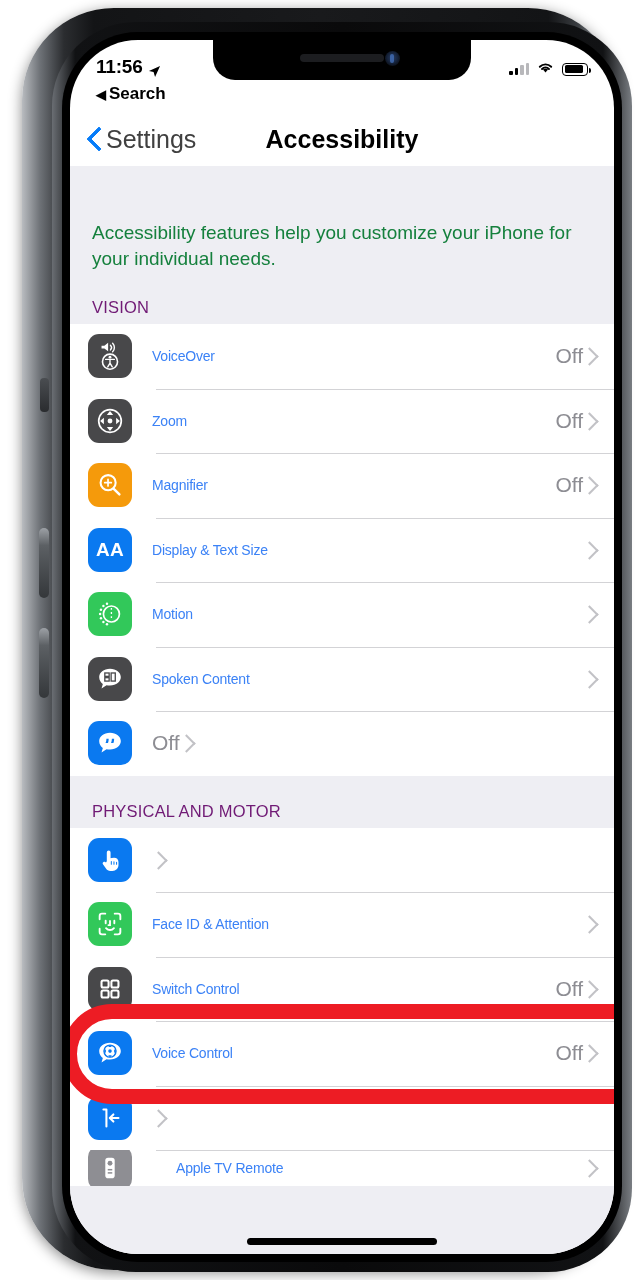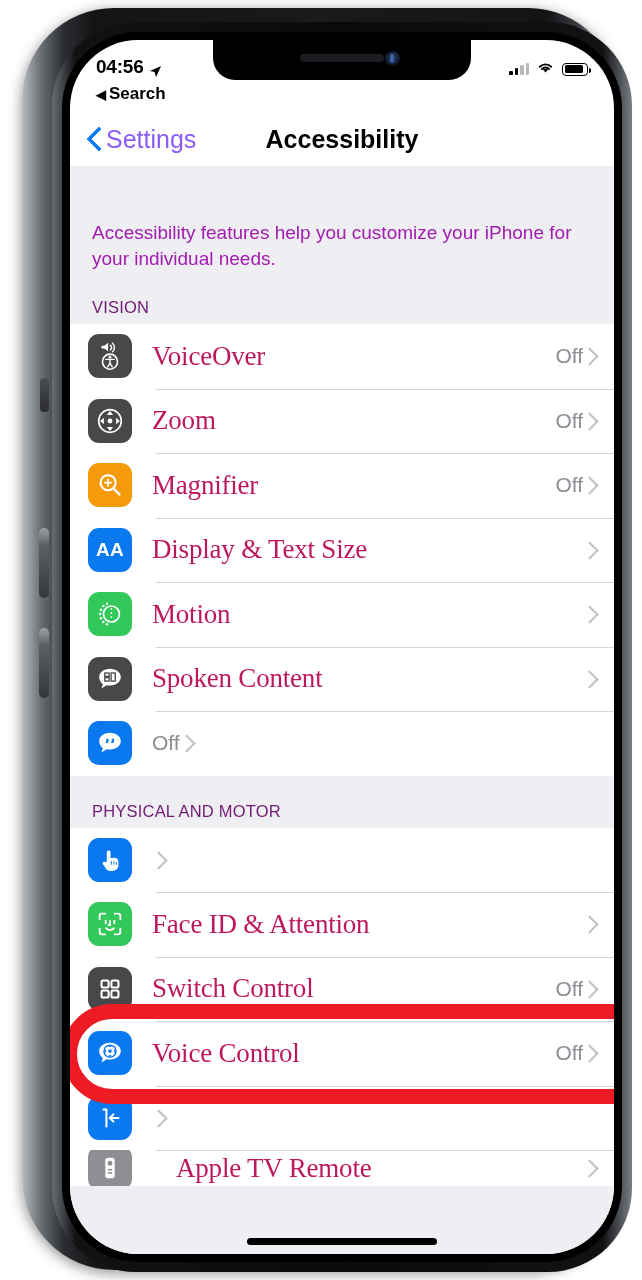--- a/index.html
+++ b/index.html
@@ -98,21 +98,21 @@
   }
   .search-crumb .tri{ font-size:13px; }
 
   
   .navbar{
     position:absolute; top:72px; left:0; width:100%; height:54px;
     background:#fff; display:flex; align-items:center; z-index:20;
   }
   .nav-back{
     display:flex; align-items:center; gap:2px;
-    color:#8b5cf6; font-size:25px; position:absolute; left:18px;
+    color:#404040; font-size:25px; position:absolute; left:18px;
   }
   .nav-back .chev{
     width:12px; height:22px; position:relative; margin-right:4px;
   }
   .nav-back .chev:before{
     content:""; position:absolute; left:2px; top:2px;
     width:14px; height:14px; border-left:4px solid #067cf9;
     border-bottom:4px solid #067cf9; transform:rotate(45deg);
     border-radius:1px;
   }
@@ -120,41 +120,41 @@
     width:100%; text-align:center; font-size:25px; font-weight:700; color:#000;
   }
 
   
   .content{
     position:absolute; top:126px; left:0; width:100%; bottom:0;
     background:#eeeef3; overflow:hidden;
   }
   .intro{
     padding:54px 22px 0 22px; font-size:19px; line-height:26px;
-    color:#a21caf;
+    color:#15803d;
   }
   .section-hd{
     padding:26px 22px 7px 22px; font-size:16.5px; color:#701a75;
     letter-spacing:.2px;
   }
   .group{ background:#fff; }
   .row{
     display:flex; align-items:center; height:64.5px; padding-left:18px;
     background:#fff; position:relative;
   }
   .row + .row:before{
     content:""; position:absolute; left:86px; right:0; top:0;
     height:1px; background:#d3d3d6;
   }
   .row-icon{
     width:44px; height:44px; border-radius:11px; flex:0 0 44px;
     display:flex; align-items:center; justify-content:center;
     margin-right:20px;
   }
-  .row-label{ flex:1; font-size:27px; color:#be185d; letter-spacing:-.2px;font-family:Liberation Serif, serif; }
+  .row-label{ flex:1; font-size:14px; color:#3b82f6; letter-spacing:-.2px; }
   .row-value{ font-size:21px; color:#8d8d93; margin-right:0; }
   .row-chev{
     width:11px; height:18px; margin-right:20px; position:relative; flex:0 0 11px;
   }
   .row-chev:before{
     content:""; position:absolute; left:0; top:3px; width:11px; height:11px;
     border-top:2.6px solid #c2c2c6; border-right:2.6px solid #c2c2c6;
     transform:rotate(45deg);
   }
   .ic-gray{ background:#48484a; }
@@ -196,21 +196,21 @@
 
     <div class="screen">
 
       <div class="notch">
         <div class="speaker"></div>
         <div class="camera"></div>
       </div>
 
       <div class="statusbar">
         <div class="sb-time">
-          <span>04:56</span>
+          <span>11:56</span>
           <span class="loc-arrow">
             <svg viewBox="0 0 14 14" width="13" height="13">
               <path d="M13 1 L1 6.4 L6 7.6 L7.6 13 Z" fill="#000"></path>
             </svg>
           </span>
         </div>
         <div class="sb-right">
           <span class="bars">
             <i></i>
               <i></i>

